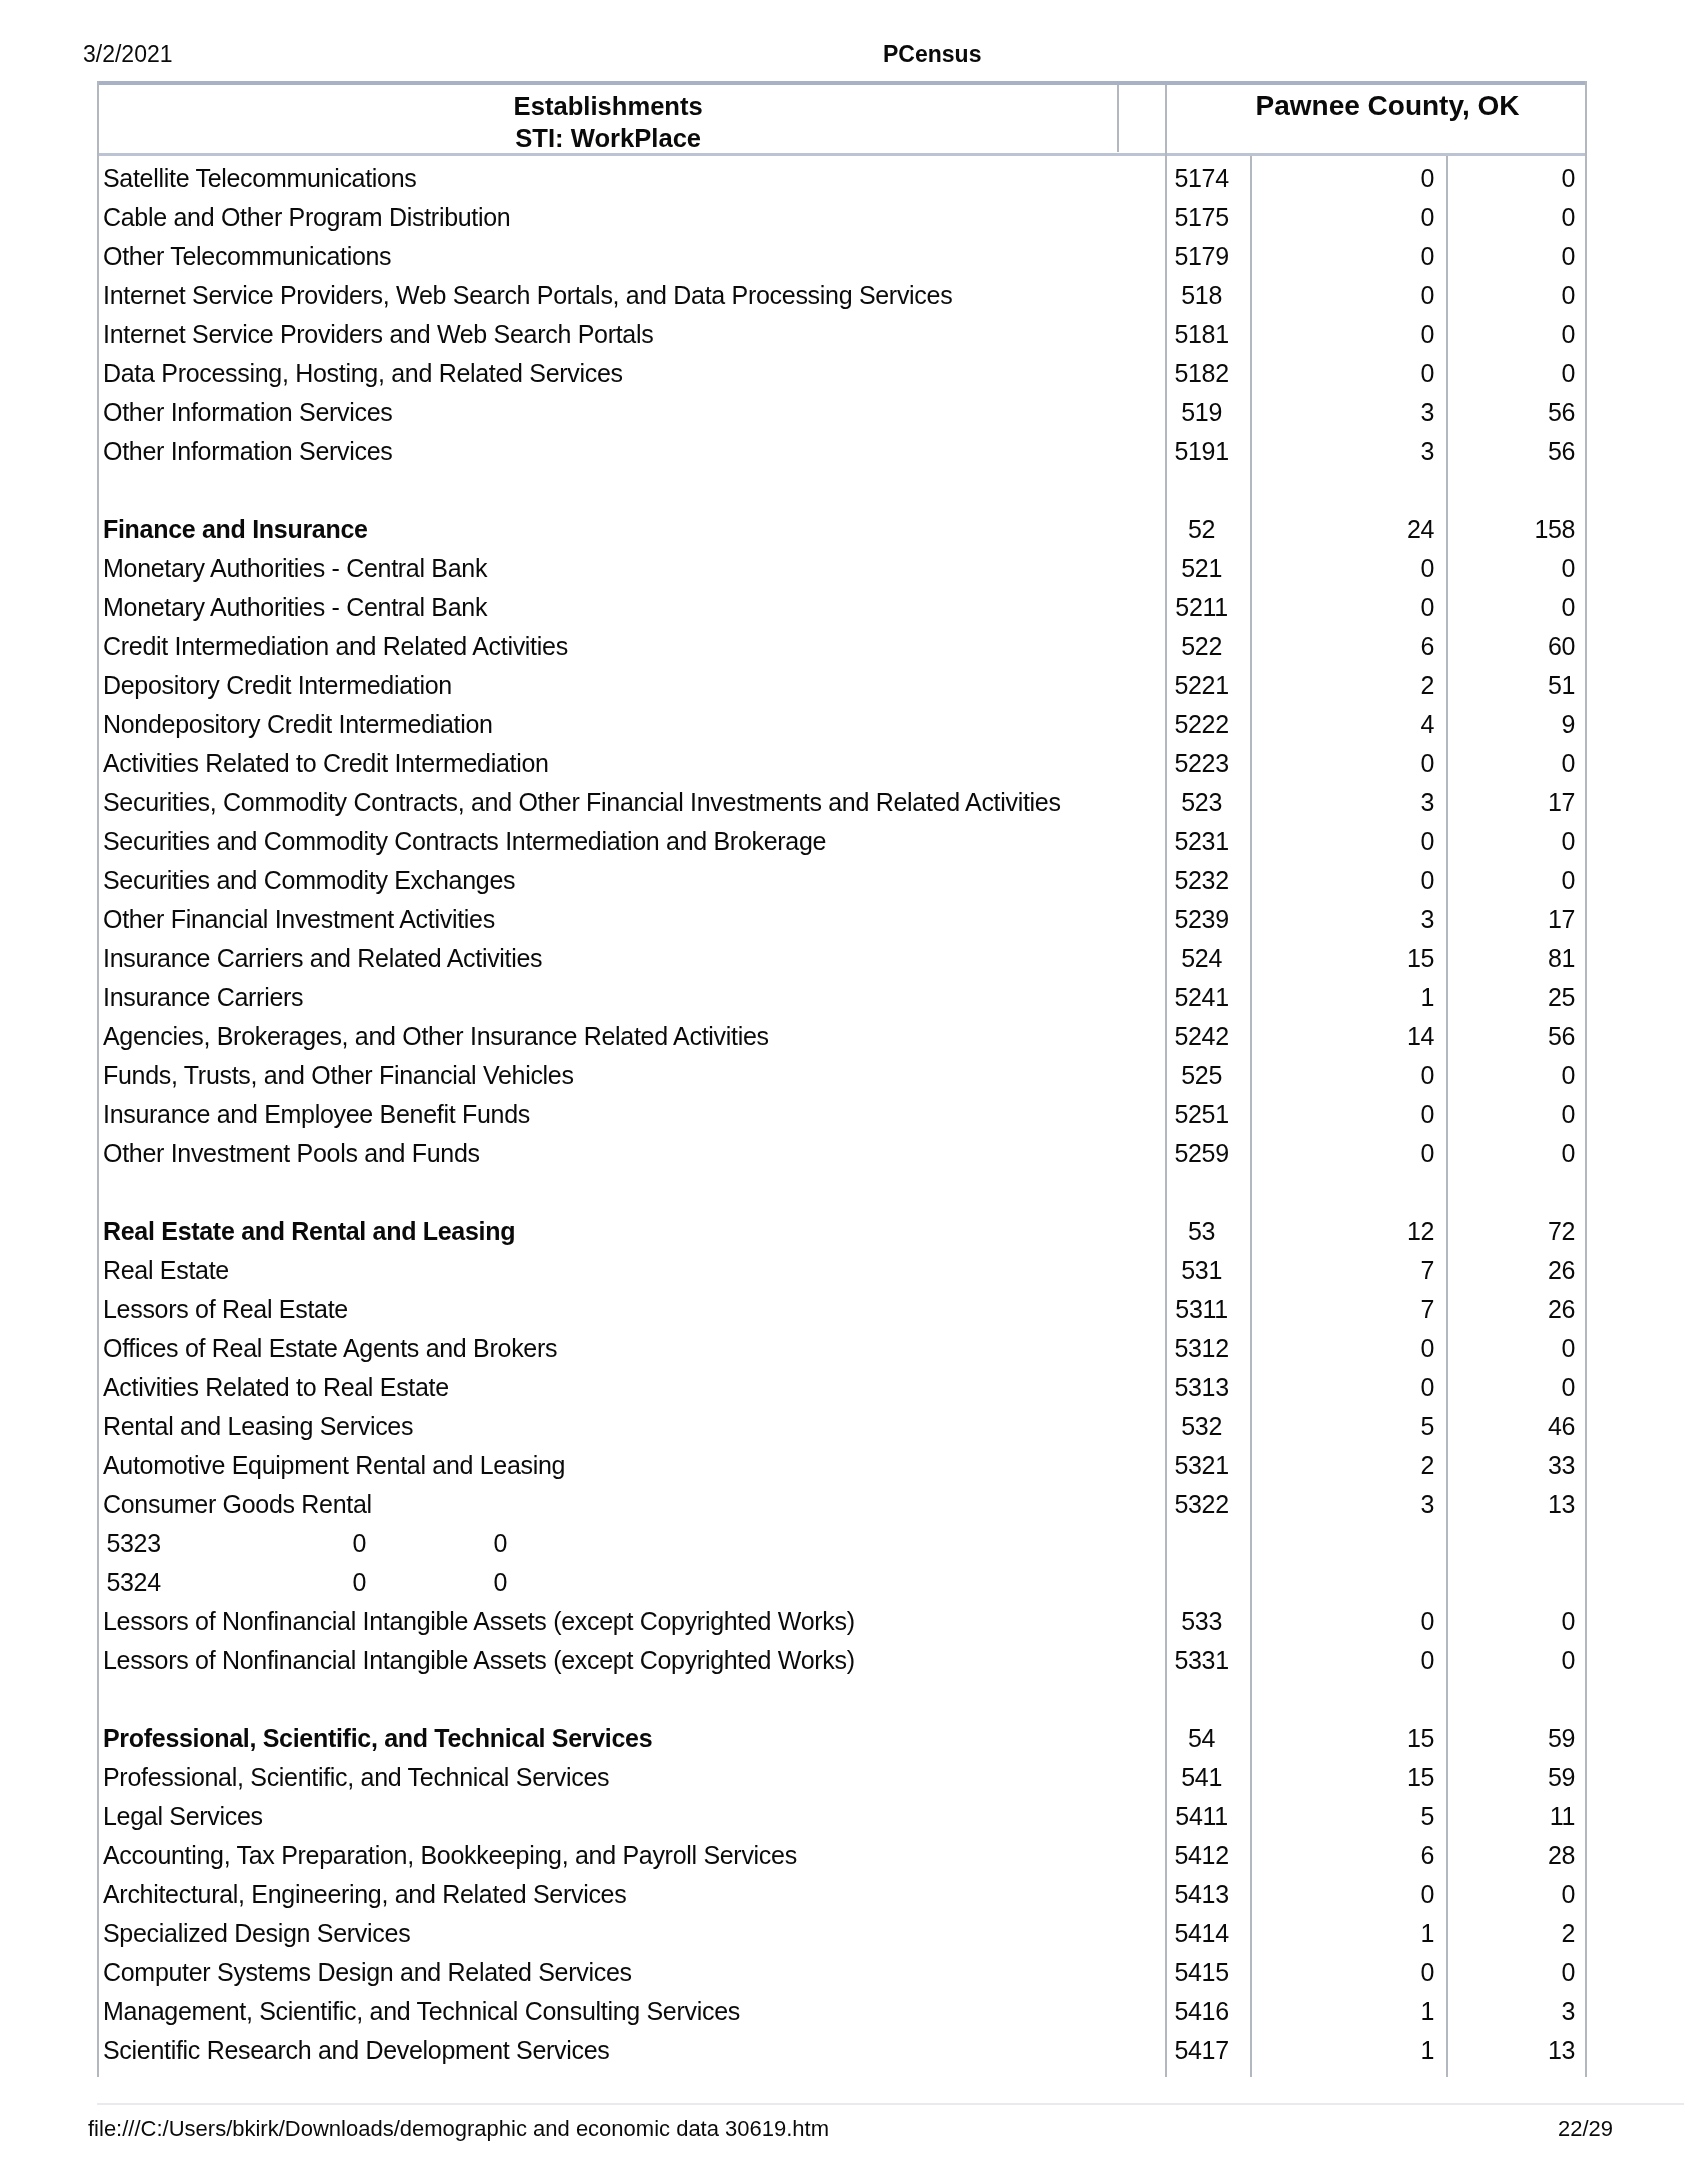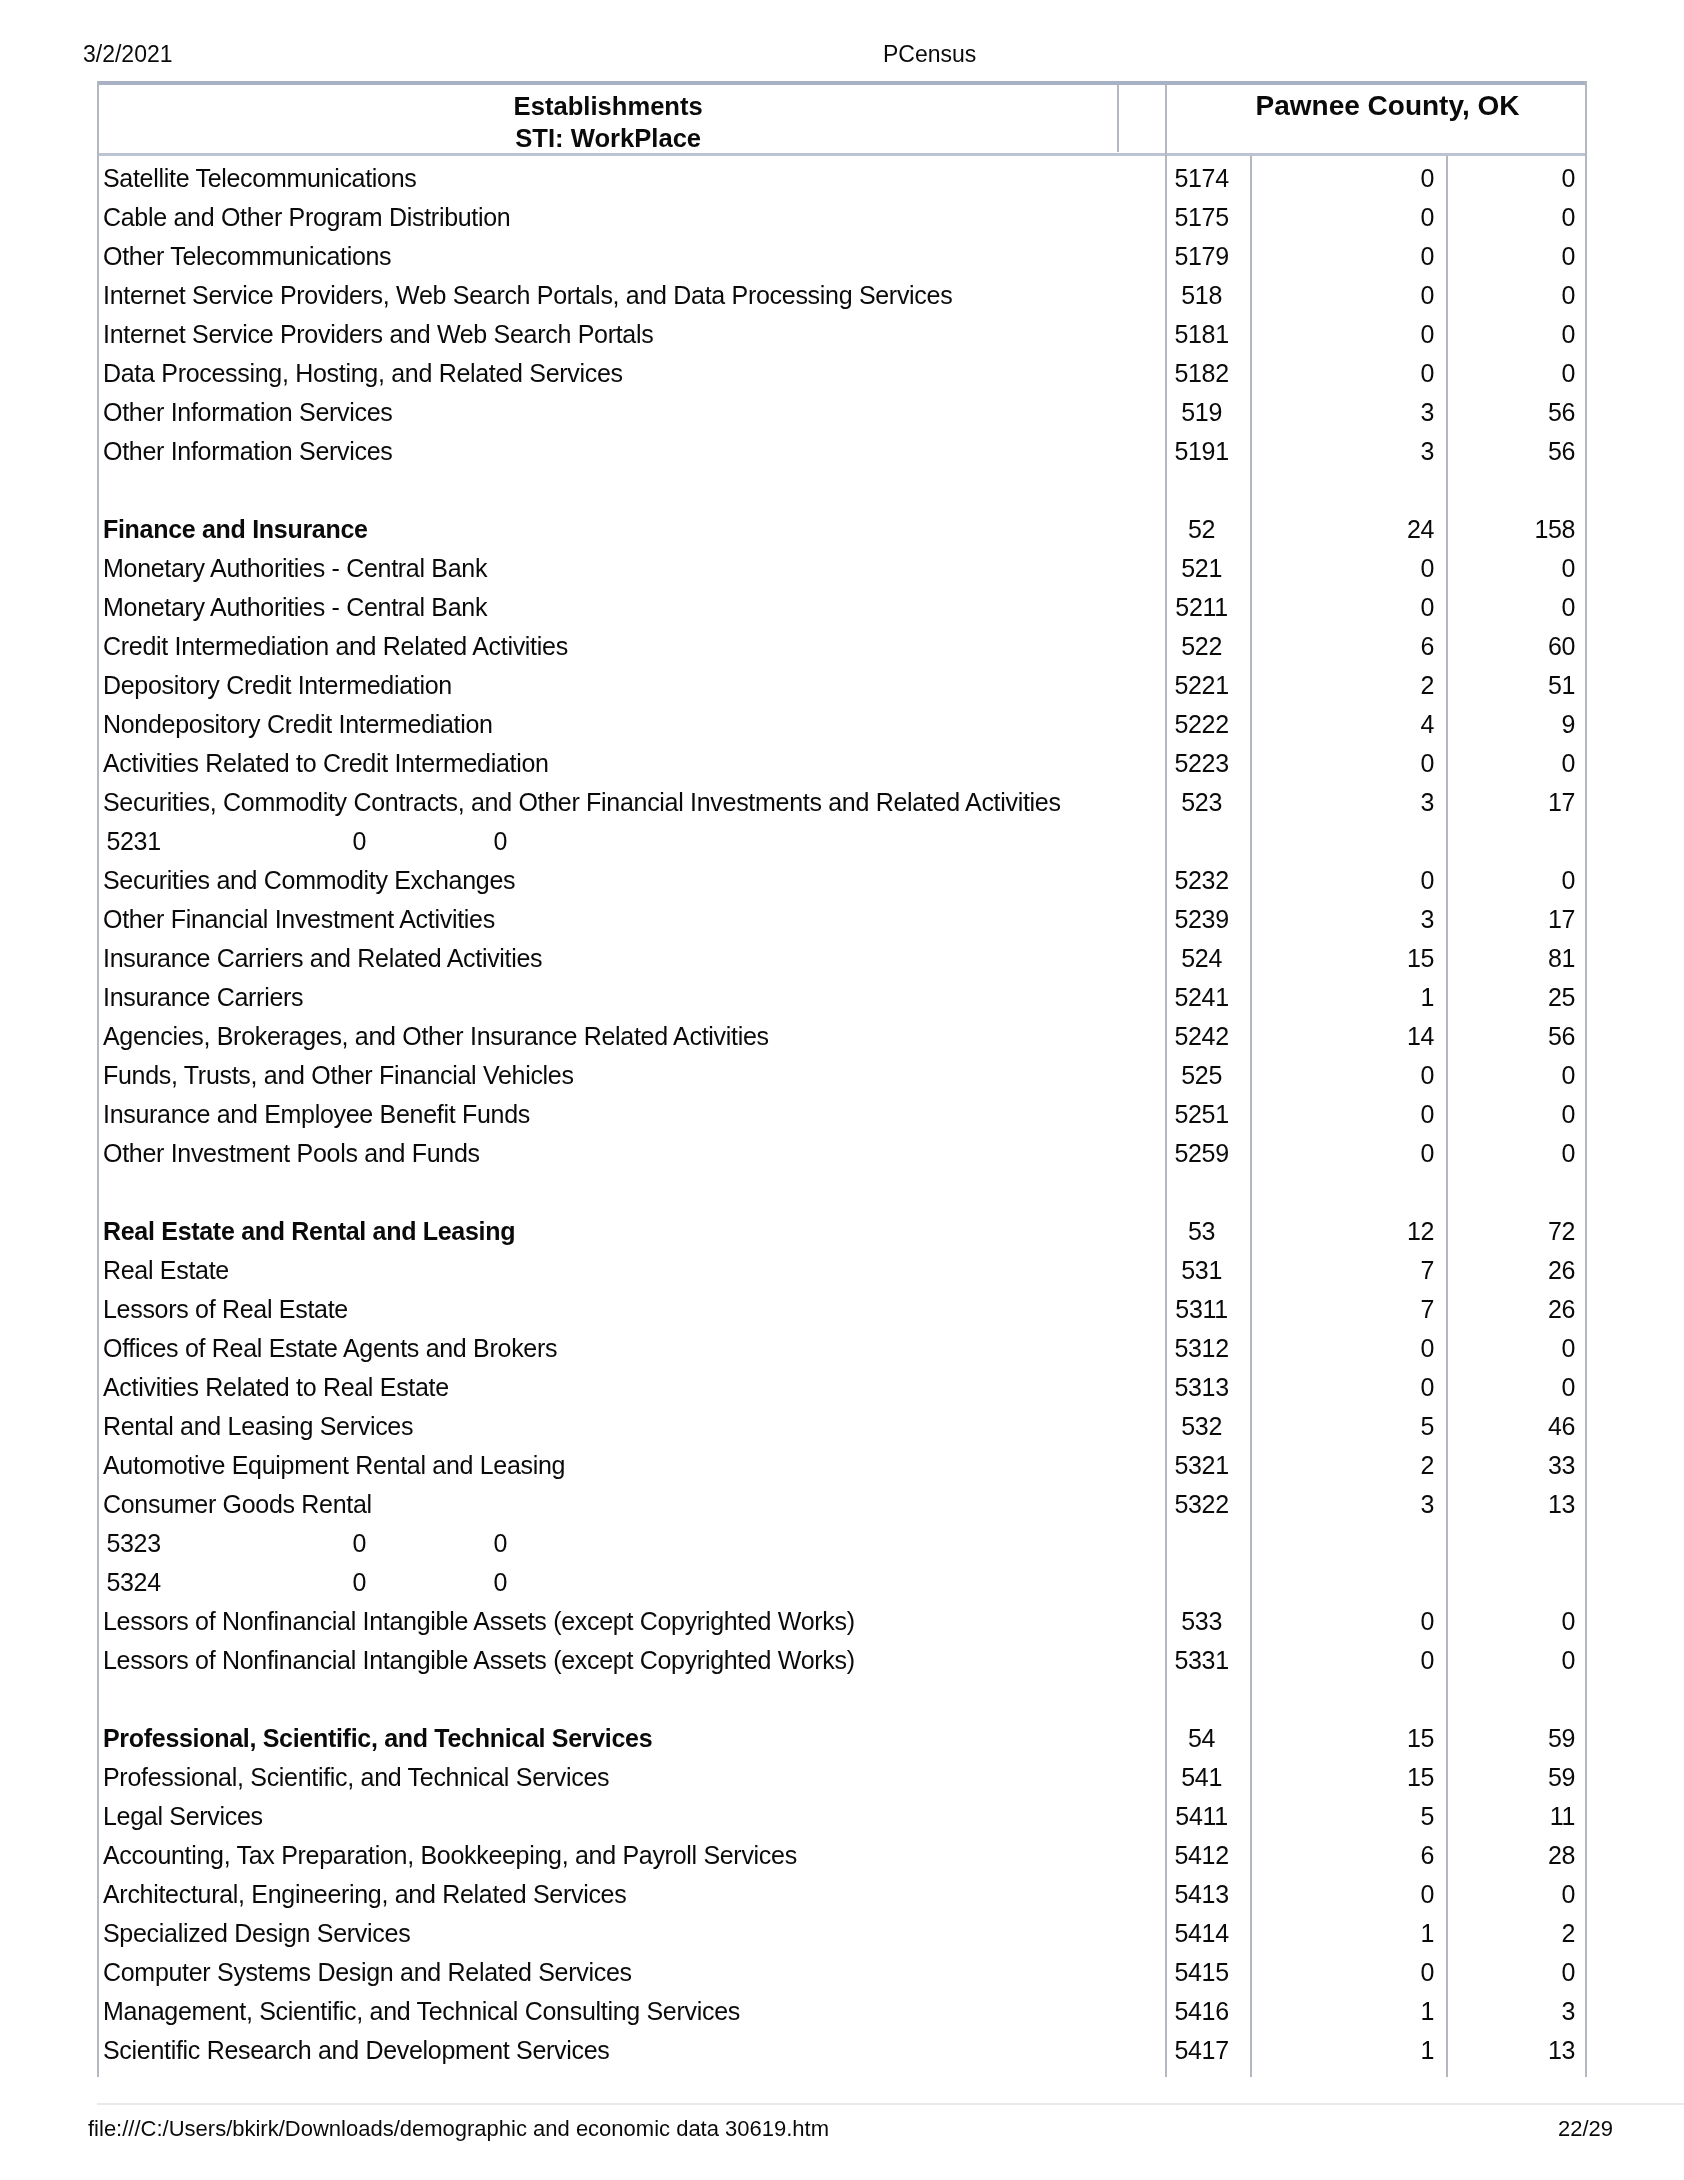--- a/index.html
+++ b/index.html
@@ -7,21 +7,21 @@
   body {
     width:1685px; height:2181px;
     background:#ffffff;
     position:relative;
     font-family:"Liberation Sans", sans-serif;
     color:#0a0a0a;
     overflow:hidden;
   }
   
   .ph-date  { position:absolute; left:83px;  top:41px; font-size:23px; white-space:nowrap; }
-  .ph-title { position:absolute; left:883px; top:41px; font-size:23px; white-space:nowrap; }
+  .ph-title { position:absolute; left:883px; top:41px; font-size:23px; white-space:nowrap;font-weight:bold; }
 
   
   .tbl { position:absolute; left:97px; top:81px; width:1490px; height:1996px; }
   .tbl-top-border    { position:absolute; left:0; top:0;  width:1490px; height:4.3px; background:#a9b2c4; }
   .hdr-bottom-border { position:absolute; left:0; top:72px; width:1490px; height:3.4px; background:#bcc4d3; }
   .v { position:absolute; width:1.7px; background:#b3b7c0; }
   .v-left   { left:0px;    top:0px;  height:1996px; }
   .v-1312   { left:1020px; top:4.3px;  height:67px; }
   .v-1368   { left:1068px; top:4.3px;  height:1992px; }
   .v-1468   { left:1153px; top:75px; height:1921px; }
@@ -178,20 +178,21 @@
         <div class="c-v1">0</div>
         <div class="c-v2">0</div>
       </div>
       <div class="row">
         <div class="c-label">Securities, Commodity Contracts, and Other Financial Investments and Related Activities</div>
         <div class="c-code">523</div>
         <div class="c-v1">3</div>
         <div class="c-v2">17</div>
       </div>
       <div class="row">
+        <div class="c-label">Securities and Commodity Contracts Intermediation and Brokerage</div>
         <div class="c-code">5231</div>
         <div class="c-v1">0</div>
         <div class="c-v2">0</div>
       </div>
       <div class="row">
         <div class="c-label">Securities and Commodity Exchanges</div>
         <div class="c-code">5232</div>
         <div class="c-v1">0</div>
         <div class="c-v2">0</div>
       </div>

